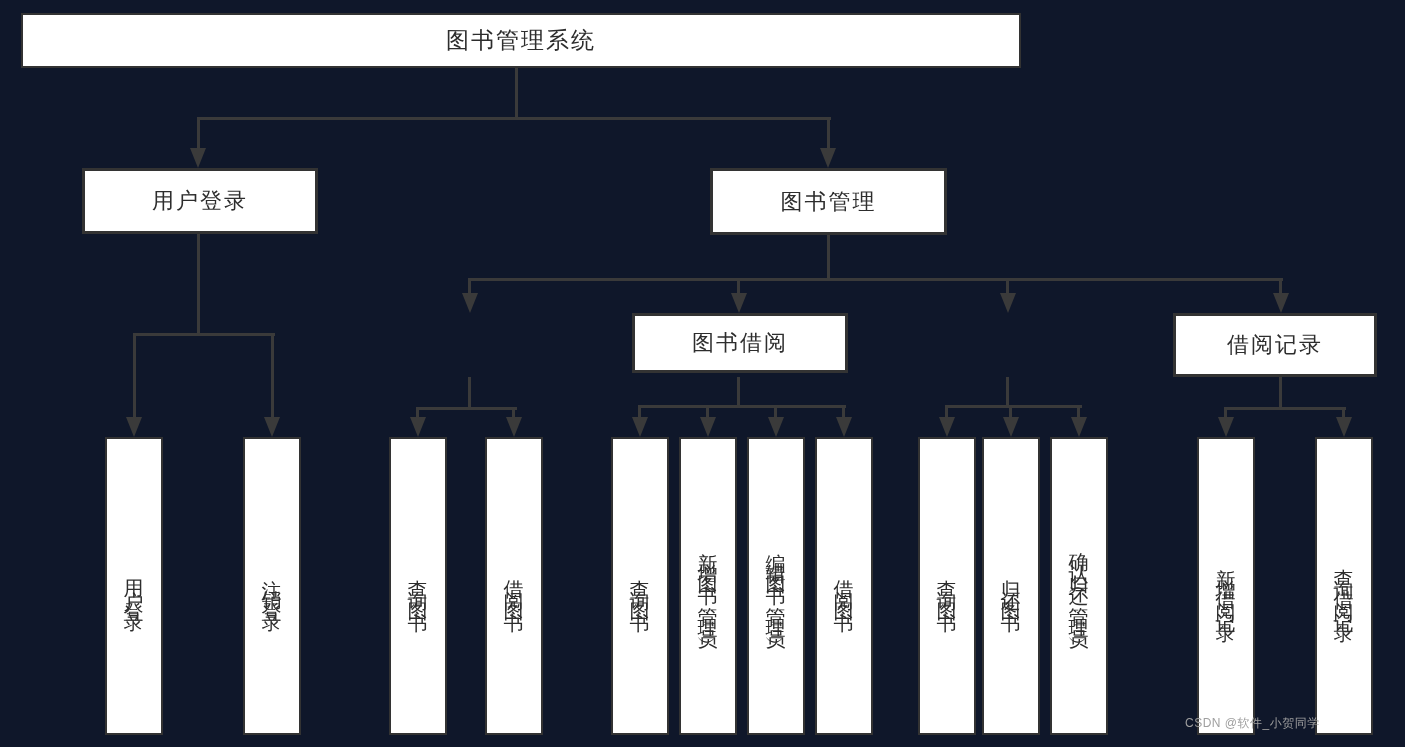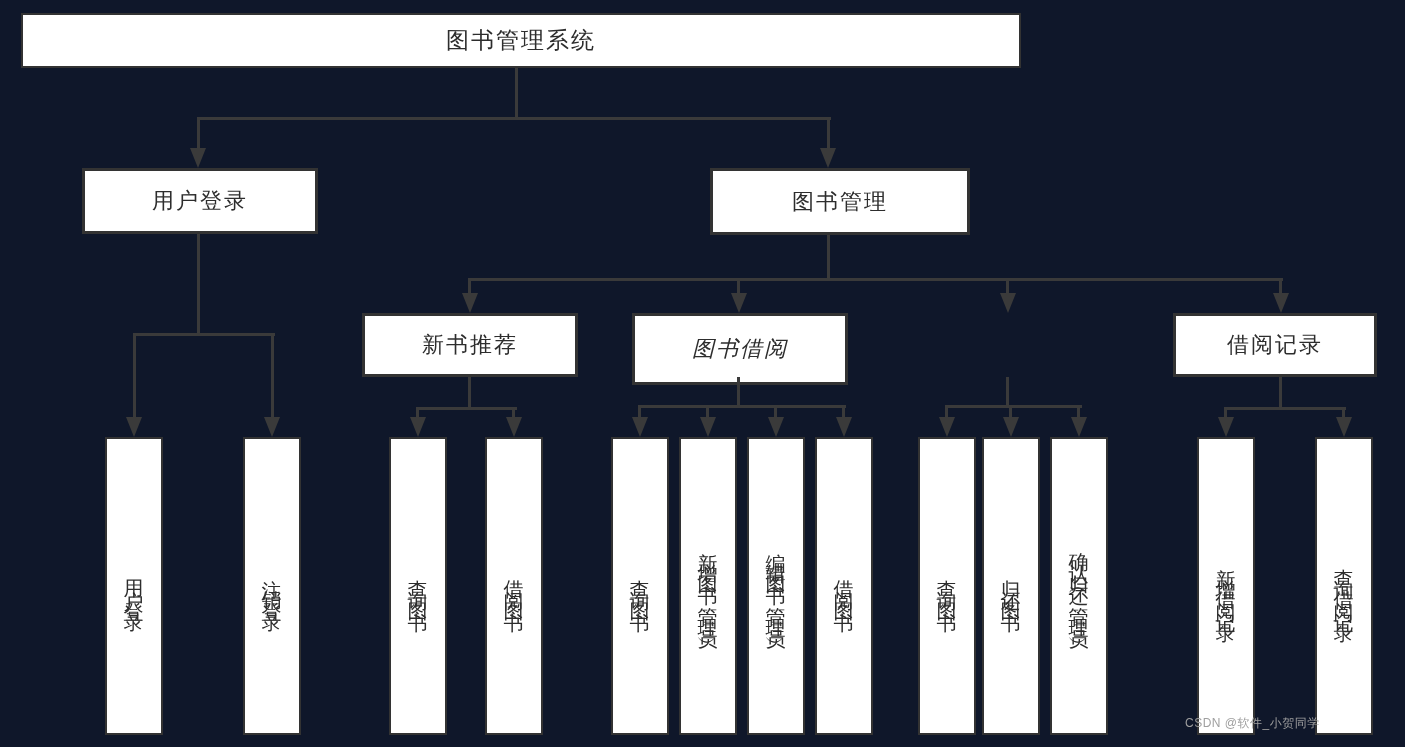--- a/index.html
+++ b/index.html
@@ -81,21 +81,21 @@
   <div class="ln" style="left:515px; top:68px; width:3px; height:51px;"></div>
   <div class="ln" style="left:197px; top:117px; width:634px; height:3px;"></div>
   <div class="ln" style="left:197px; top:117px; width:3px; height:33px;"></div>
   <div class="arr" style="left:190px; top:148px;"></div>
   <div class="ln" style="left:827px; top:117px; width:3px; height:33px;"></div>
   <div class="arr" style="left:820px; top:148px;"></div>
 
   <div class="box hdr-box" style="left:82px; top:168px; width:236px; height:66px;">
     <span>用户登录</span>
   </div>
-  <div class="box hdr-box" style="left:710px; top:168px; width:260px; height:67px;">
+  <div class="box hdr-box" style="left:710px; top:168px; width:237px; height:67px;">
     <span>图书管理</span>
   </div>
 
   <div class="ln" style="left:197px; top:234px; width:3px; height:101px;"></div>
   <div class="ln" style="left:133px; top:333px; width:142px; height:3px;"></div>
   <div class="ln" style="left:133px; top:333px; width:3px; height:86px;"></div>
   <div class="arr" style="left:126px; top:417px;"></div>
   <div class="ln" style="left:271px; top:333px; width:3px; height:86px;"></div>
   <div class="arr" style="left:264px; top:417px;"></div>
 
@@ -103,24 +103,21 @@
   <div class="ln" style="left:468px; top:278px; width:815px; height:3px;"></div>
   <div class="ln" style="left:468px; top:278px; width:3px; height:17px;"></div>
   <div class="arr" style="left:462px; top:293px;"></div>
   <div class="ln" style="left:737px; top:278px; width:3px; height:17px;"></div>
   <div class="arr" style="left:731px; top:293px;"></div>
   <div class="ln" style="left:1006px; top:278px; width:3px; height:17px;"></div>
   <div class="arr" style="left:1000px; top:293px;"></div>
   <div class="ln" style="left:1279px; top:278px; width:3px; height:17px;"></div>
   <div class="arr" style="left:1273px; top:293px;"></div>
 
-  <div class="box hdr-box" style="left:362px; top:313px; width:216px; height:64px;">
-    <span>新书推荐</span>
-  </div>
-  <div class="box hdr-box" style="left:632px; top:313px; width:216px; height:72px;font-style:italic;">
+  <div class="box hdr-box" style="left:632px; top:313px; width:216px; height:60px;">
     <span>图书借阅</span>
   </div>
   <div class="box hdr-box" style="left:1173px; top:313px; width:204px; height:64px;">
     <span>借阅记录</span>
   </div>
 
   <div class="ln" style="left:468px; top:377px; width:3px; height:32px;"></div>
   <div class="ln" style="left:416px; top:407px; width:101px; height:3px;"></div>
   <div class="ln" style="left:416px; top:407px; width:3px; height:12px;"></div>
   <div class="arr" style="left:410px; top:417px;"></div>

